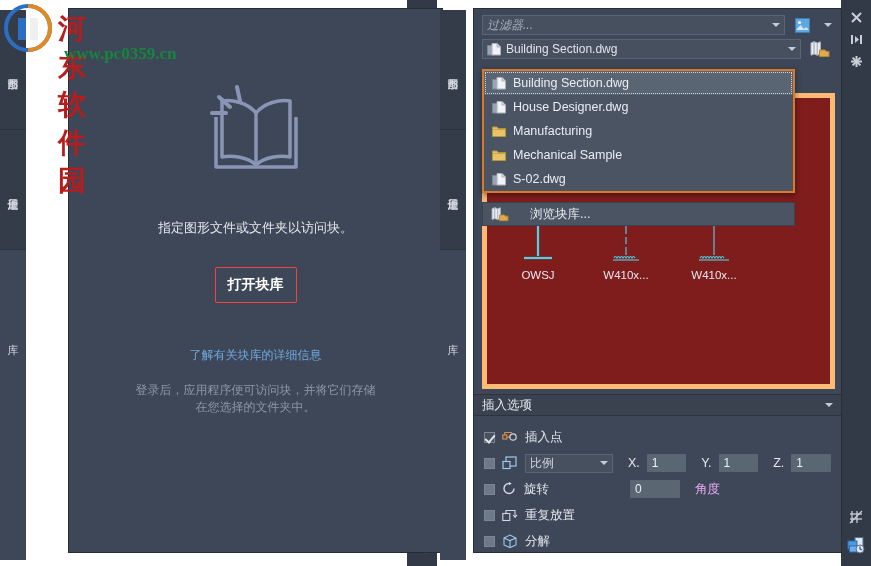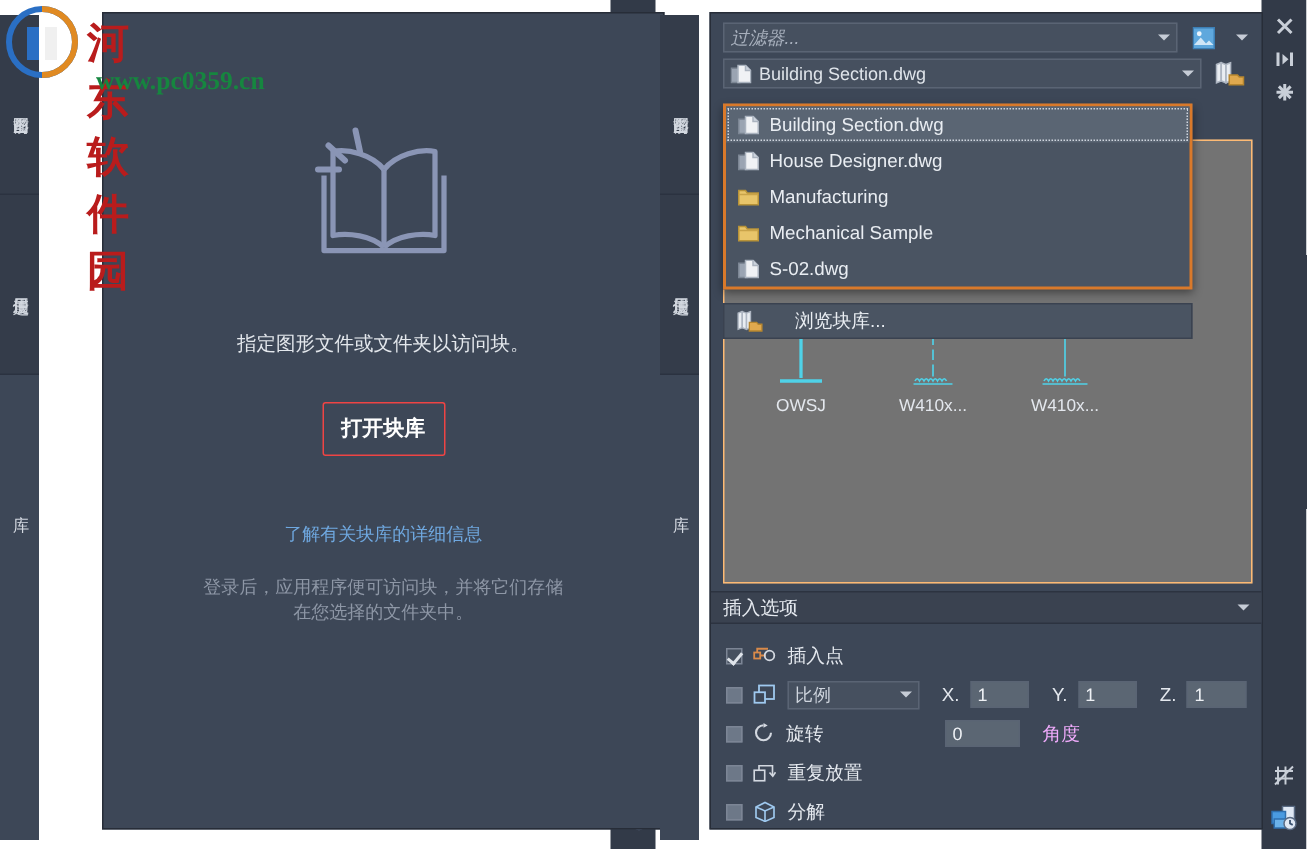--- a/index.html
+++ b/index.html
@@ -95,21 +95,21 @@
   }
   .dd-item.sel { background:#5a6573; outline:1px dotted #cfd5de; outline-offset:-2px; }
   .dd-browse {
     height:24px; display:flex; align-items:center; gap:21px;
     padding:0 8px; color:#e9edf2; font-size:12.5px; cursor:pointer;
     background:#4a5462; border-top:1px solid #3a4250;
   }
 
   
   .blocks-area {
-    position:absolute; background:#737373; border:1px solid #fdba74; overflow:hidden;
+    position:absolute; background:#7f1d1d; border:5px solid #fdba74; overflow:hidden;
   }
   .blocks { display:flex; gap:26px; padding:14px 20px; }
   .block { width:62px; text-align:center; cursor:pointer; }
   .block .thumb { height:42px; display:flex; align-items:flex-end; justify-content:center; }
   .block .bname { color:#e4e8ee; font-size:11.5px; margin-top:3px; white-space:nowrap; overflow:hidden; }
 
   
   .opt-header {
     height:22px; background:#3a4250; border-top:1px solid #2c3340; border-bottom:1px solid #2c3340;
     display:flex; align-items:center; padding:0 8px; color:#e6eaf0; font-size:12.5px;

